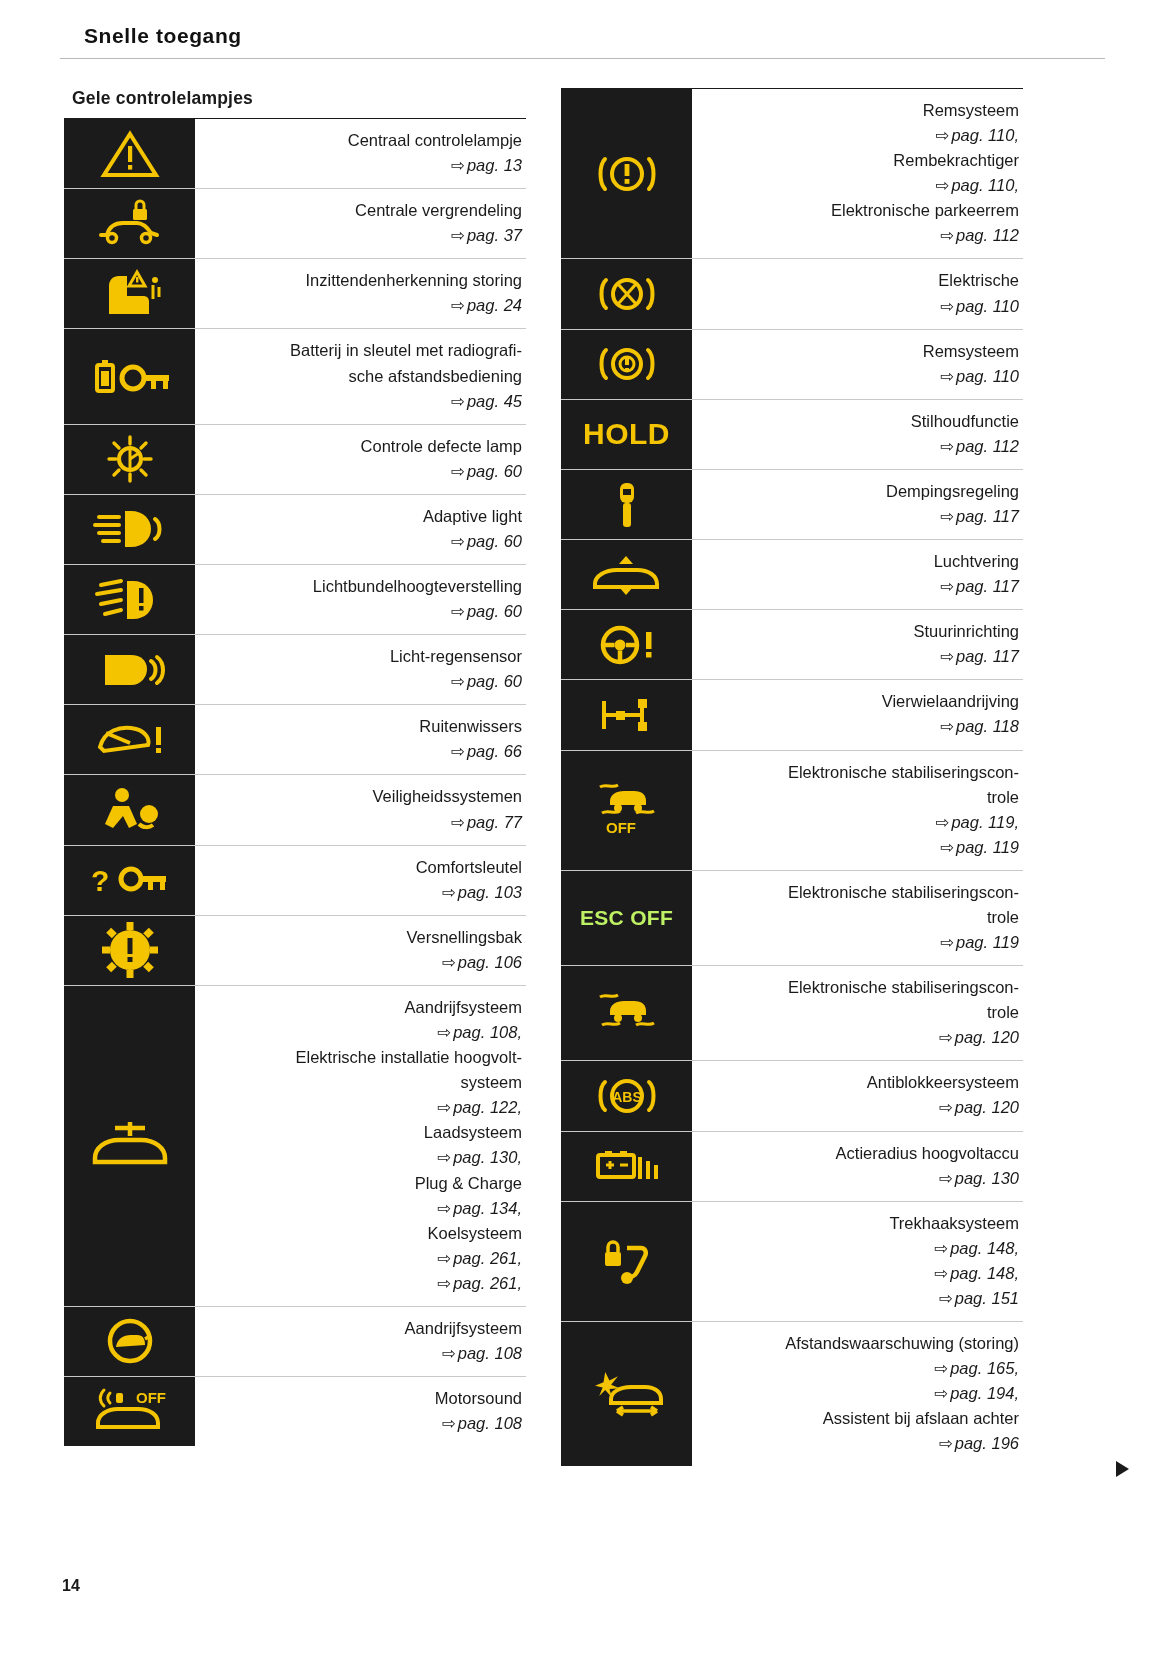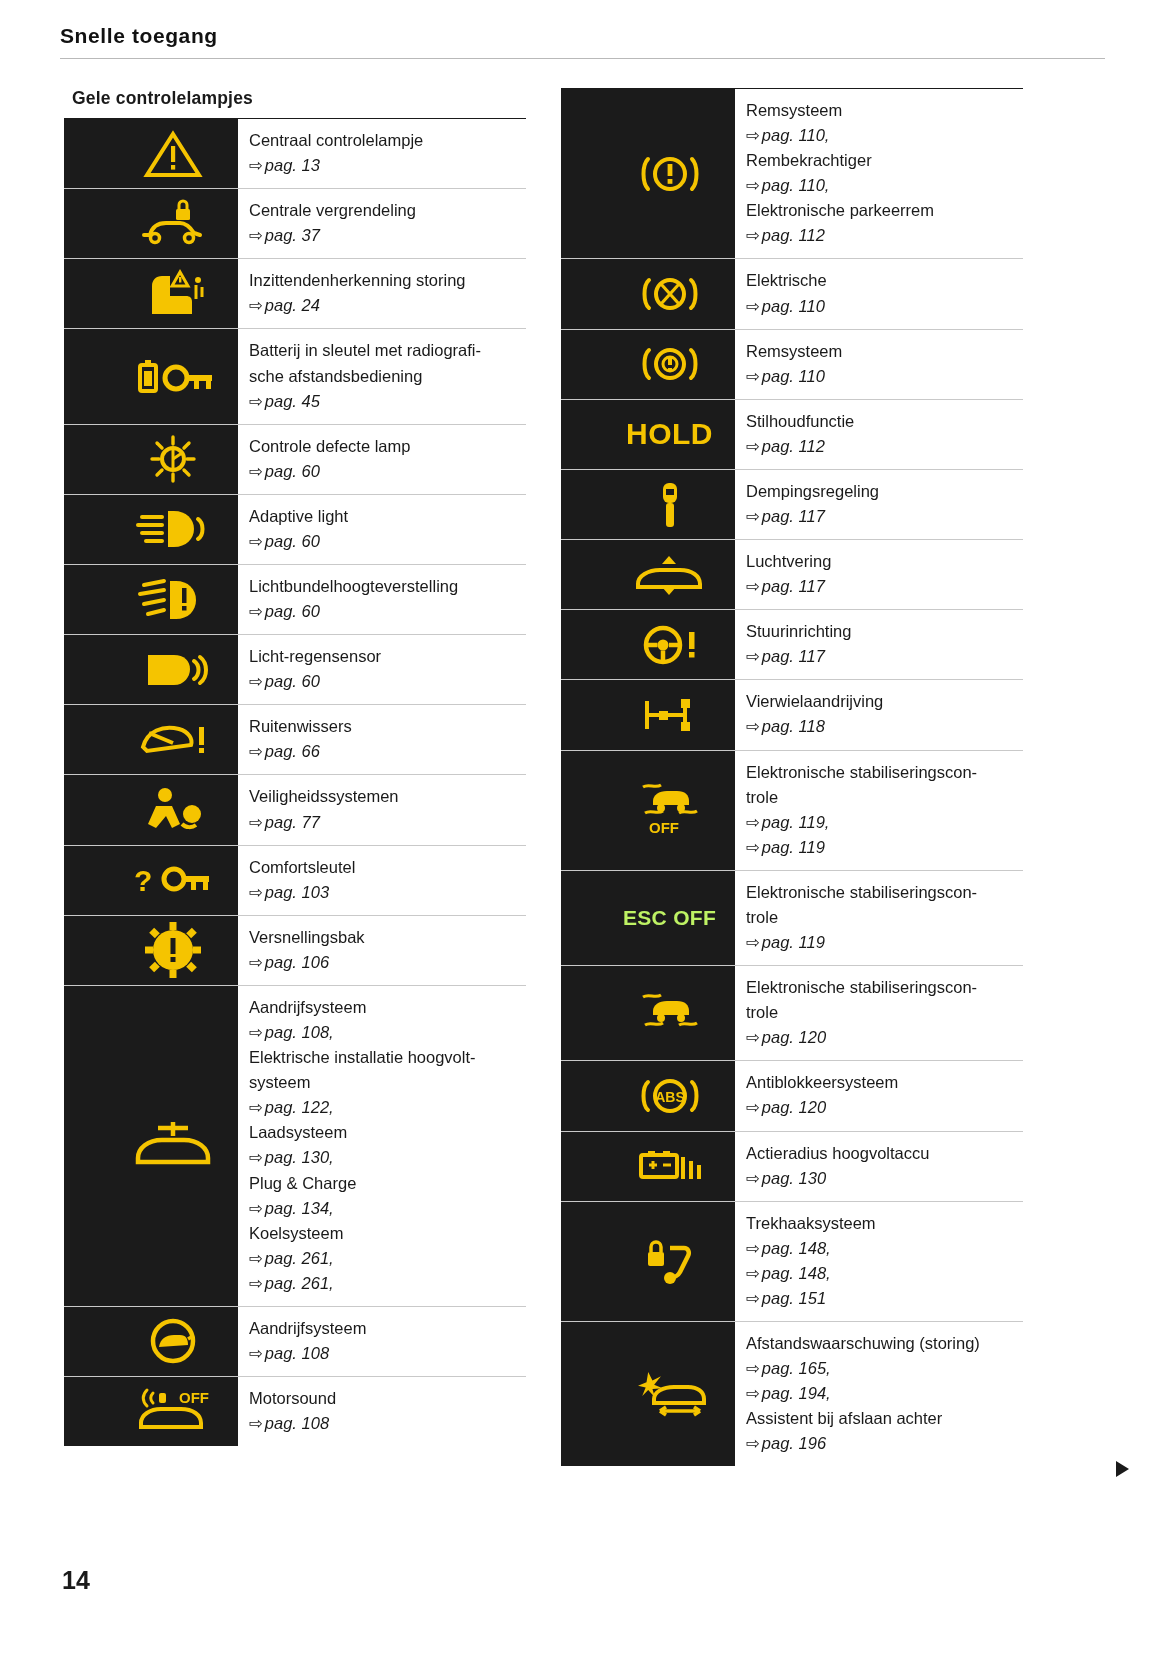--- a/index.html
+++ b/index.html
@@ -25,20 +25,21 @@
     position: absolute;
     left: 60px;
     top: 24px;
     width: 1045px;
   }
   .header-title {
     font-size: 21px;
     font-weight: bold;
     letter-spacing: 0.6px;
     color: #111;
+    margin-left: 24px;
   }
   .header-rule {
     margin-top: 10px;
     border-bottom: 1px solid #b9b9b9;
     width: 1045px;
   }
   .columns {
     position: absolute;
     left: 64px;
     top: 88px;
@@ -67,27 +68,27 @@
     min-height: 54px;
   }
   .row:last-child { border-bottom: none; }
   .cell-icon {
     width: 131px;
     flex: 0 0 131px;
     background: #1b1b1b;
     display: flex;
     align-items: center;
     justify-content: center;
-    padding-left: 43px;
   }
   .cell-text {
     flex: 1 1 auto;
     padding: 9px 4px 10px 11px;
     font-size: 16.5px;
     line-height: 1.52;
+    text-align: right;
   }
   .cell-text .line { white-space: nowrap; }
   .pagref {
     font-style: italic;
   }
   .arrow-glyph {
     font-style: normal;
     display: inline-block;
     margin-right: 2px;
   }
@@ -102,21 +103,21 @@
   .esc-text {
     color: #bef264;
     font-weight: bold;
     font-size: 21px;
     letter-spacing: 0.3px;
   }
   .page-number {
     position: absolute;
     left: 62px;
     bottom: 58px;
-    font-size: 25px;
+    font-size: 16px;
     font-weight: bold;
   }
   .corner-triangle {
     position: absolute;
     right: 36px;
     bottom: 176px;
     width: 0; height: 0;
     border-left: 13px solid #1a1a1a;
     border-top: 8px solid transparent;
     border-bottom: 8px solid transparent;

